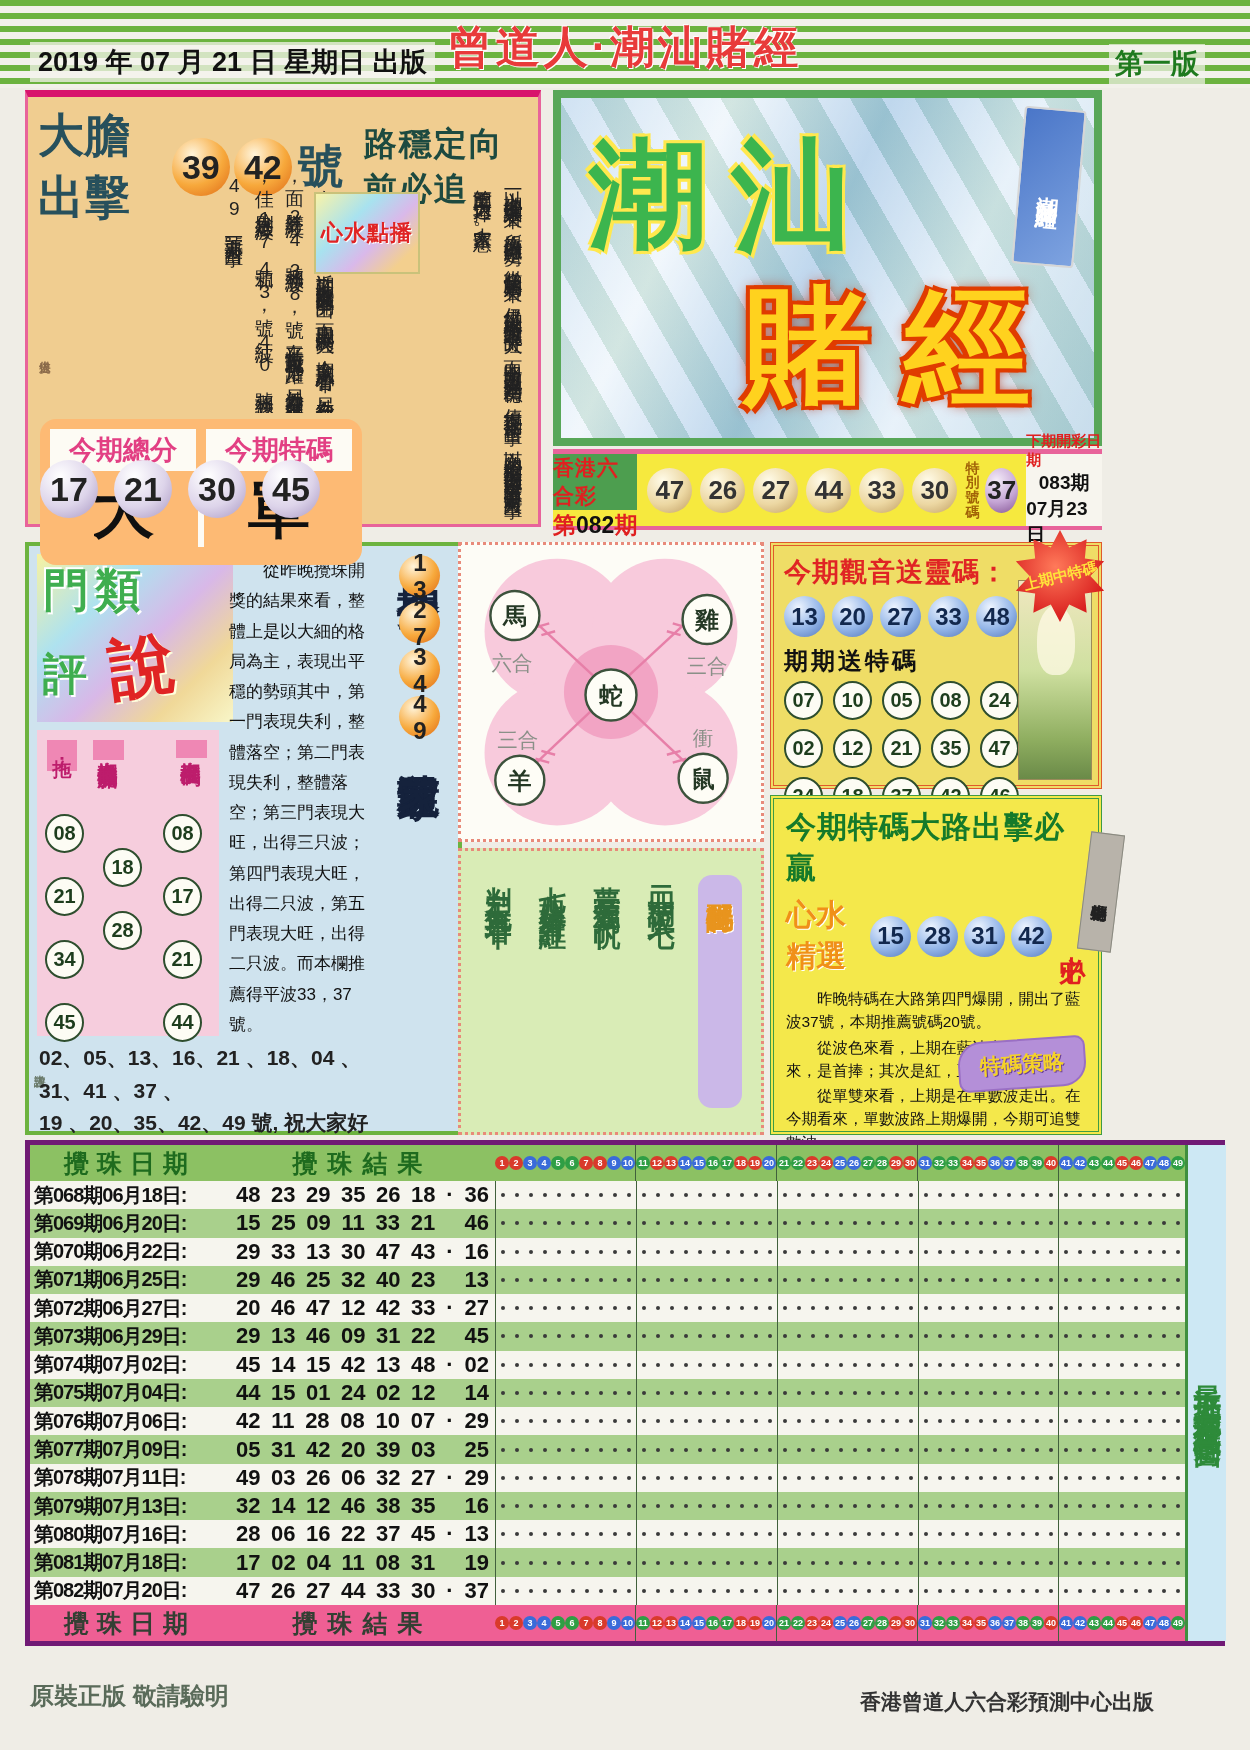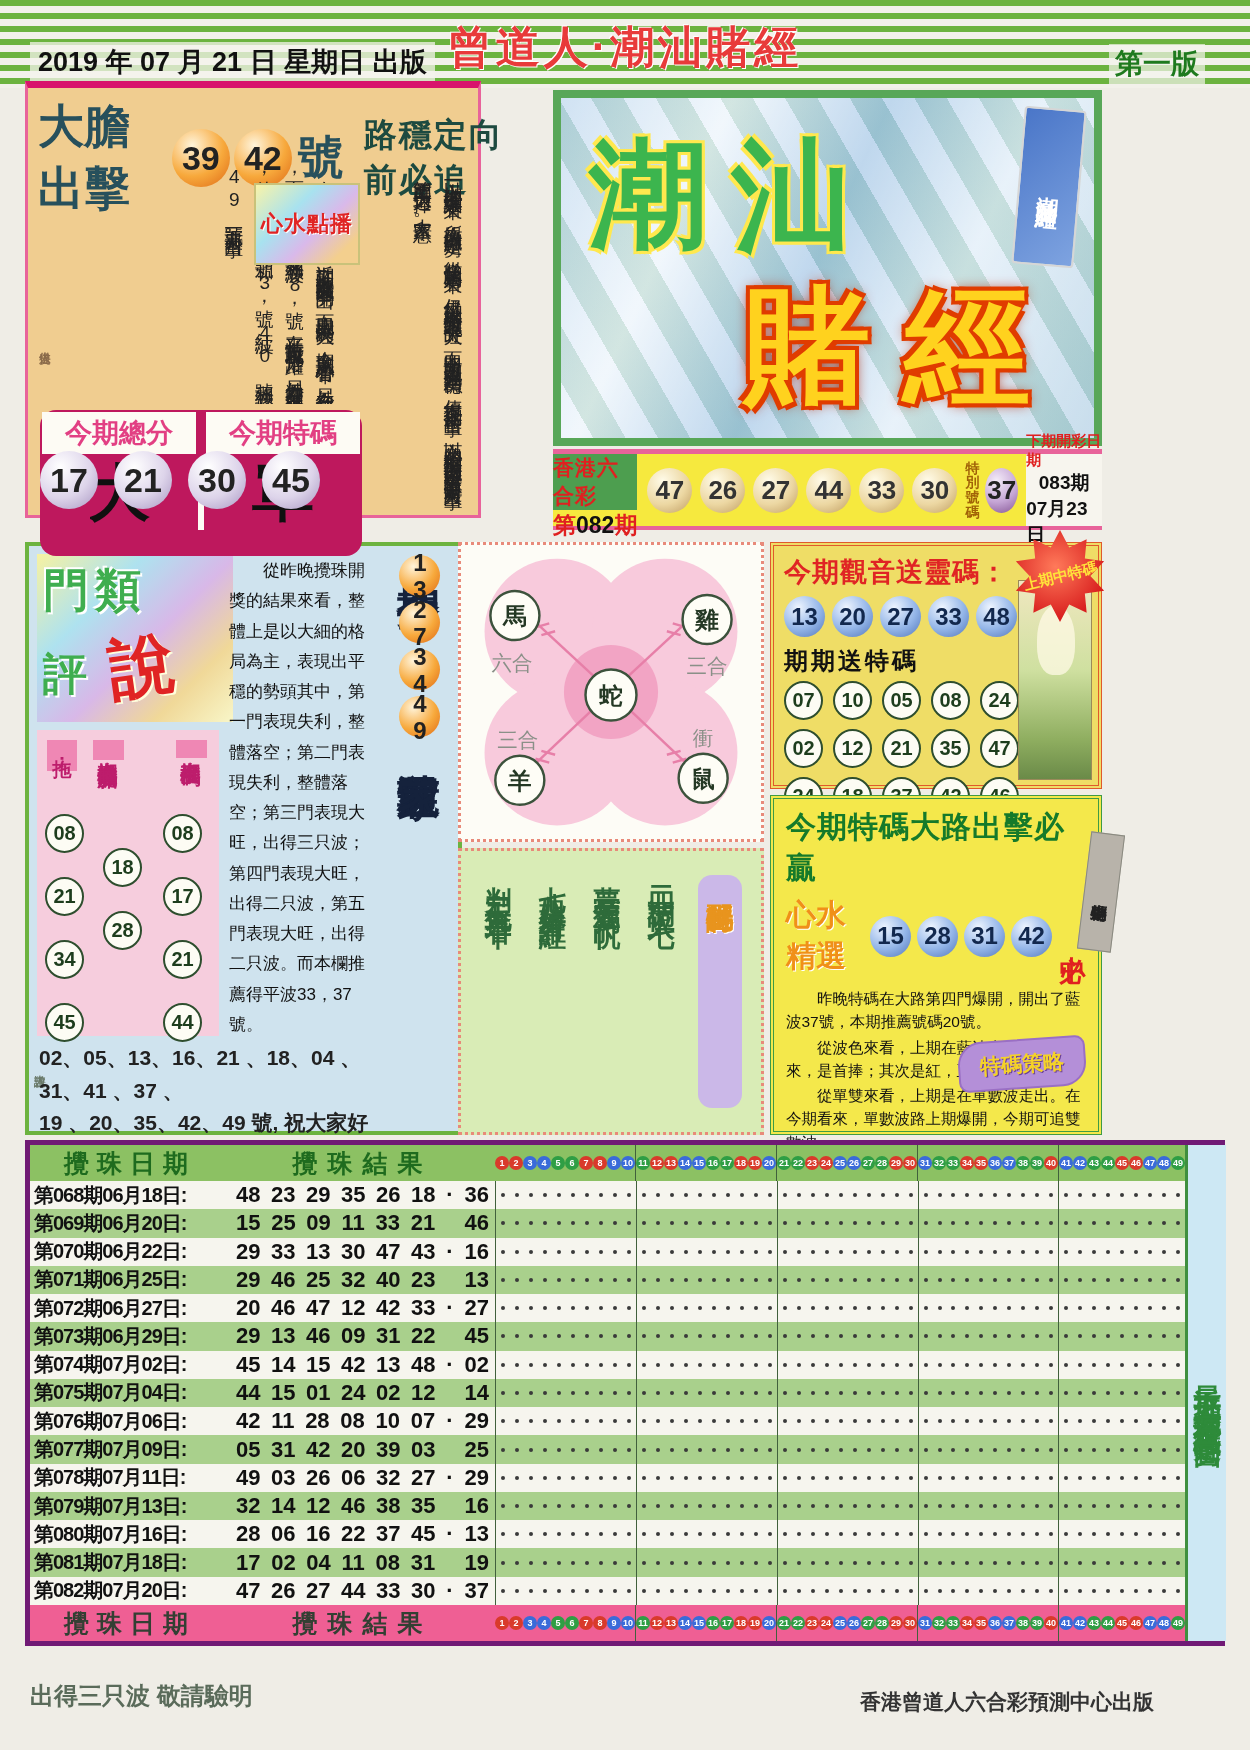--- a/index.html
+++ b/index.html
@@ -22,35 +22,35 @@
   .b-tan{background:radial-gradient(circle at 35% 28%,#fffbe8,#ecd7a2 55%,#c2a065 96%);}
   .b-purple{background:radial-gradient(circle at 35% 28%,#f4ecf8,#c5a5d5 55%,#8a5c9a 96%);}
   .b-blue{background:radial-gradient(circle at 35% 28%,#eef5ff,#93b5e8 55%,#5579bd 96%);color:#12284e;}
   .xl{width:58px;height:58px;font-size:34px;}
   .md{width:45px;height:45px;font-size:26px;}
   .sm{width:41px;height:41px;font-size:24px;}
   .num-circle{display:inline-flex;width:39px;height:39px;border:2.5px solid #2e4e2e;border-radius:50%;
     background:#fdfcf4;color:#1d3d1d;font-weight:bold;font-size:20px;align-items:center;justify-content:center;}
 
   
-  #lead{position:absolute;left:25px;top:81px;width:456px;height:437px;background:#f0cd90;
+  #lead{position:absolute;left:25px;top:90px;width:516px;height:437px;background:#f0cd90;
     border:3px solid #e8639a;border-top:7px solid #d8146c;}
   #lead-title{position:absolute;left:10px;top:8px;width:496px;display:flex;align-items:center;gap:6px;}
   #lead-title .t1{font-size:46px;font-weight:bold;color:#27505c;}
   #lead-title .t2{font-size:46px;font-weight:bold;color:#27505c;}
   #lead-head2{font-size:33px;font-weight:bold;color:#1d4a40;margin-left:14px;letter-spacing:2px;}
   .lead-body{position:absolute;font-size:19px;line-height:1.6;letter-spacing:2px;color:#222;overflow:hidden;}
   #lead-bodyA{right:10px;top:78px;height:348px;width:190px;}
   #lead-bodyB{left:12px;top:78px;height:238px;width:300px;}
   #inset{position:absolute;right:118px;top:95px;width:106px;height:82px;z-index:2;
     background:linear-gradient(135deg,#f9f3a8,#a8e2ef 35%,#d9b9ea 60%,#f3cf8e 85%);
     border:2px solid #c9c27a;display:flex;align-items:center;justify-content:center;
     font-size:22px;font-weight:bold;color:#e02424;text-shadow:1px 1px 0 #fff;letter-spacing:1px;text-align:center;}
   #lead-byline{position:absolute;left:8px;top:255px;font-size:12px;color:#8a6a4a;z-index:2;}
-  #lead-stats{position:absolute;left:12px;top:322px;width:322px;height:146px;background:#be185d;border-radius:16px;z-index:3;padding:2px;}
+  #lead-stats{position:absolute;left:12px;top:322px;width:322px;height:146px;background:#fdba74;border-radius:16px;z-index:3;padding:10px;}
   #lead-stats .heads{display:flex;gap:10px;}
   #lead-stats .h{flex:1;background:#fdfbf4;color:#e23f83;font-size:27px;font-weight:bold;text-align:center;padding:3px 0;}
   #lead-stats .vals{display:flex;gap:10px;position:relative;}
   #lead-stats .vals:before{content:"";position:absolute;left:50%;top:6px;bottom:2px;width:6px;background:#fdfbf4;transform:translateX(-50%);}
   #lead-stats .v{flex:1;color:#101010;font-size:62px;font-weight:bold;text-align:center;line-height:1.25;}
   #lead-balls{position:absolute;left:12px;top:374px;z-index:3;display:flex;gap:16px;top:auto;bottom:6px;}
 
   
   #mast{position:absolute;left:553px;top:90px;width:549px;height:356px;border:8px solid #58a758;
     background:linear-gradient(115deg,#b7d3ec 0%,#eaf3fb 25%,#9dc2e4 48%,#dcebf7 70%,#aacbe2 100%);overflow:hidden;}
@@ -3146,16 +3146,16 @@
               <span class="mini-ball c-green">49</span>
             </span>
           </span>
       </div>
     </div>
     <div id="tbl-side">
       <span class="vtext">最近十五期六合彩攪珠結果走勢圖</span>
     </div>
   </div>
 
-  <div id="pf-left">出得三只波 敬請驗明</div>
+  <div id="pf-left">原裝正版 敬請驗明</div>
   <div id="pf-right">香港曾道人六合彩預測中心出版</div>
 
 </div>
 
 </body></html>

